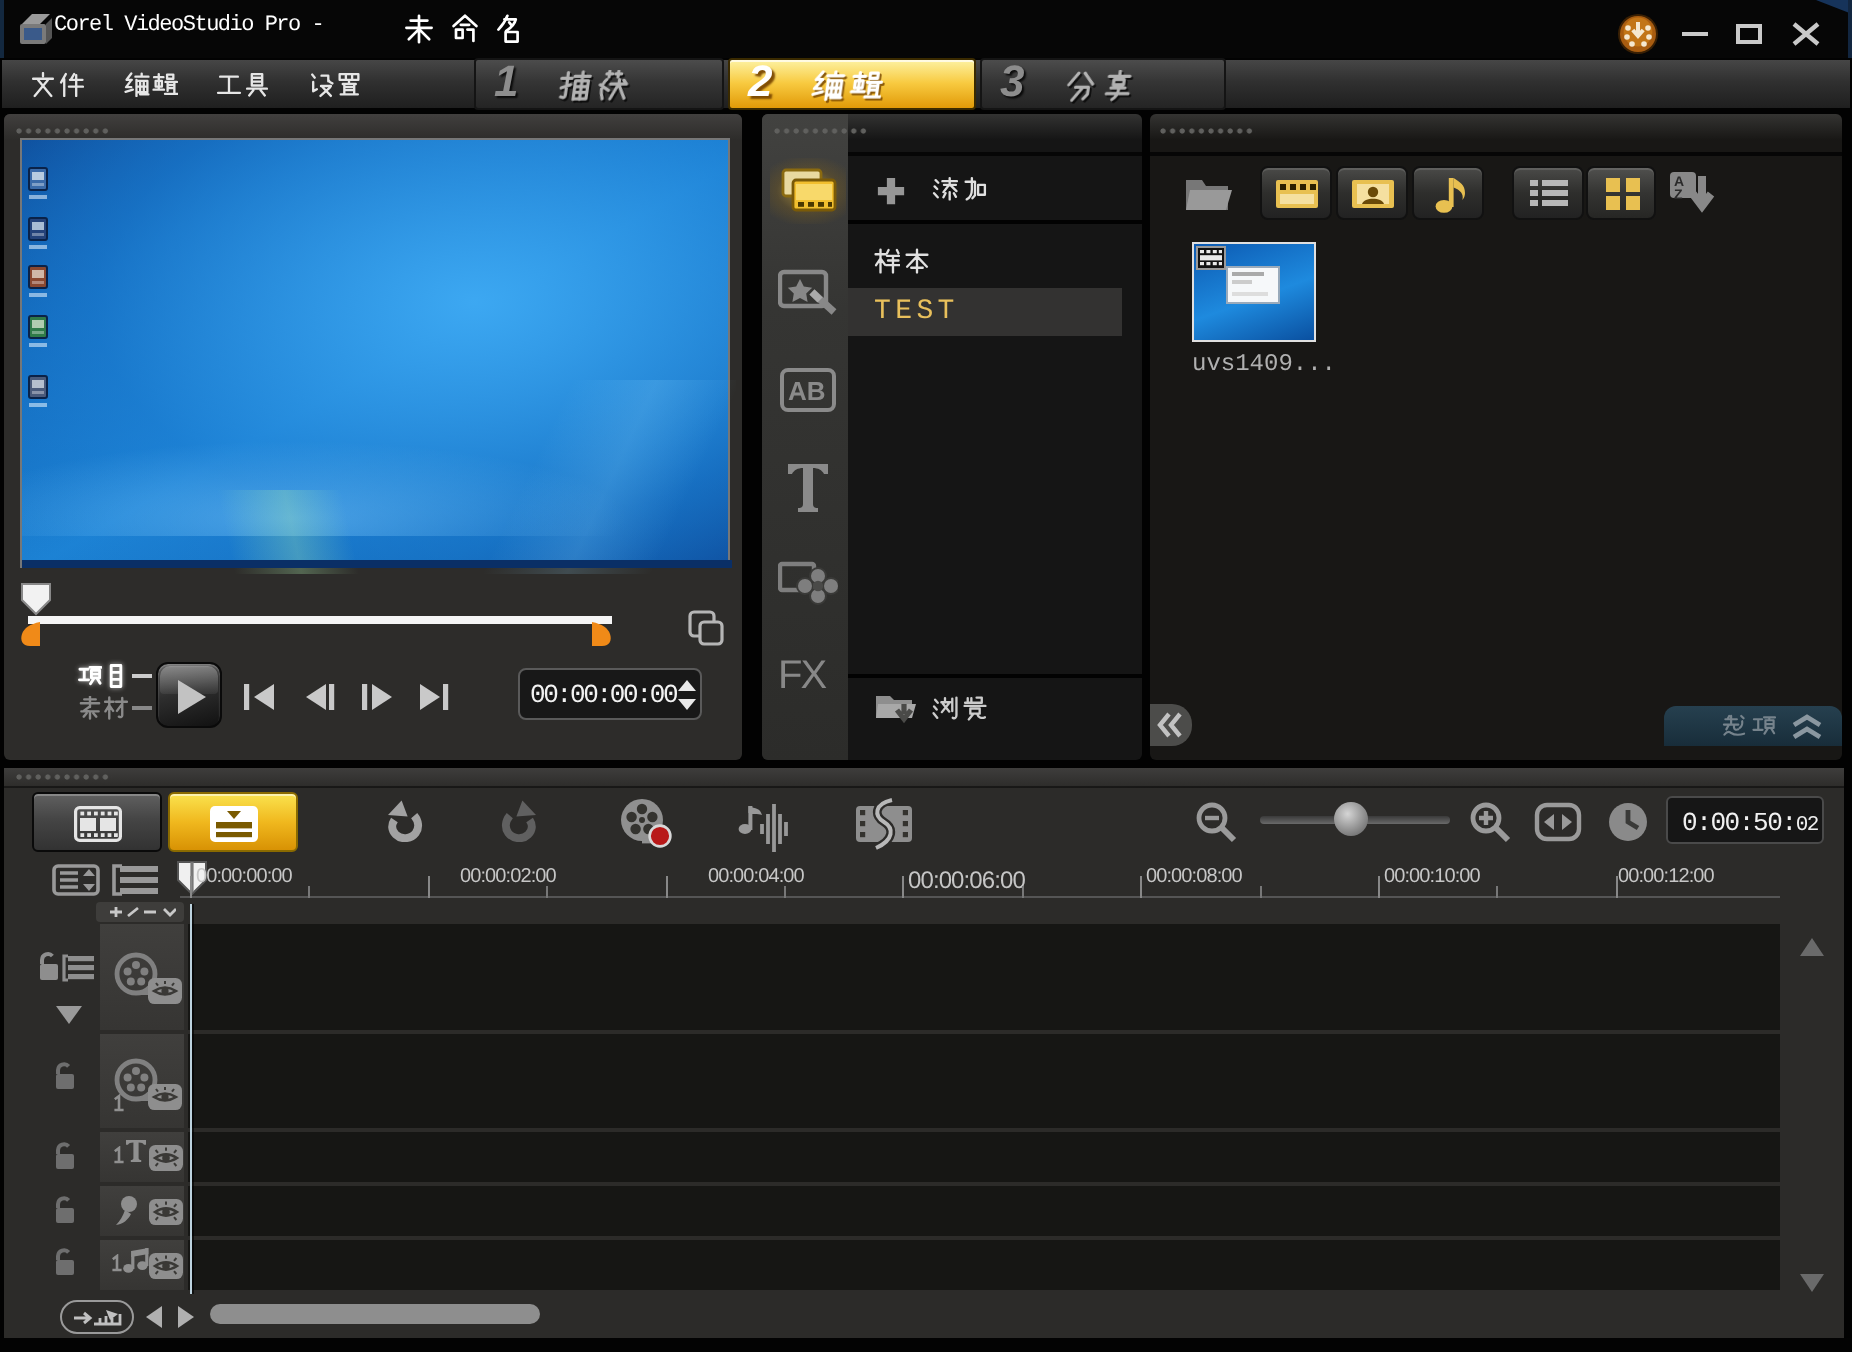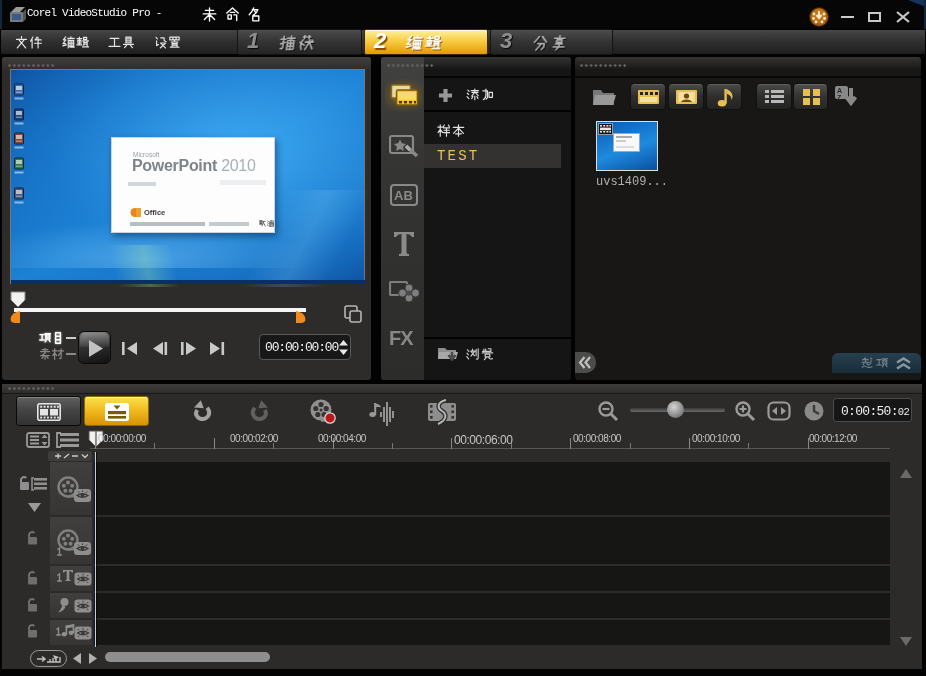--- a/index.html
+++ b/index.html
@@ -217,39 +217,20 @@
 <rect x="3" y="3" width="6" height="4" fill="#b0ccb0"></rect>
 <rect x="3" y="8.5" width="6" height="1.5" fill="rgba(255,255,255,.35)"></rect>
 <rect x="1.5" y="14.5" width="9" height="2" fill="rgba(235,245,255,.55)"></rect>
 </svg>
 <svg class="abs" style="left:13px;top:187px" width="12" height="18" viewBox="0 0 12 18">
 <rect x="1.5" y="1" width="9" height="11" rx="1" fill="#4a5a7a" stroke="#0a2248" stroke-width="1"></rect>
 <rect x="3" y="3" width="6" height="4" fill="#b5bfce"></rect>
 <rect x="3" y="8.5" width="6" height="1.5" fill="rgba(255,255,255,.35)"></rect>
 <rect x="1.5" y="14.5" width="9" height="2" fill="rgba(235,245,255,.55)"></rect>
 </svg>
-<div class="abs" style="left:111px;top:137px;width:164px;height:96px;background:#fdfdfd;border:1px solid #c8d4e2;box-shadow:2px 3px 7px rgba(0,0,20,.4)">
-<div class="abs" style="left:21px;top:13px;font-size:6.5px;color:#9aa2aa">Microsoft</div>
-<div class="abs" style="left:20px;top:19px;font-size:16px;color:#7e848a;font-weight:bold;letter-spacing:-.3px">PowerPoint<span style="font-weight:normal;color:#a8b0b8"> 2010</span></div>
-<div class="abs" style="left:16px;top:44px;width:28px;height:4px;background:#d2d7dc"></div>
-<div class="abs" style="left:108px;top:42px;width:46px;height:5px;background:#eceef0"></div>
-<svg class="abs" style="left:18px;top:69px" width="12" height="11" viewBox="0 0 12 11">
-        <circle cx="5" cy="5.5" r="4.5" fill="#e8871e"></circle>
-        <rect x="6" y="1" width="6" height="9" fill="#fff"></rect>
-        <rect x="6" y="1" width="5" height="9" fill="#f0a030"></rect>
-      </svg>
-<div class="abs" style="left:32px;top:70px;font-size:7.5px;font-weight:bold;color:#3a3a3a">Office</div>
-<div class="abs" style="left:18px;top:84px;width:75px;height:3.5px;background:#b8bec5"></div>
-<div class="abs" style="left:97px;top:84px;width:40px;height:3.5px;background:#c5cacf"></div>
-<div class="abs" style="left:147px;top:82px"><svg class="g" width="7" height="7" viewBox="0 0 100 100" style="color:#555;margin-right:1px;">
-          <use href="#g-qu" style="stroke-width:12"></use>
-        </svg><svg class="g" width="7" height="7" viewBox="0 0 100 100" style="color:#555;">
-          <use href="#g-xiao" style="stroke-width:12"></use>
-        </svg></div>
-</div>
 <svg class="abs" style="left:10px;top:291px" width="16" height="17" viewBox="0 0 16 17">
       <path d="M1 1 H15 V9 L8 16 L1 9 Z" fill="#f2f2f2" stroke="#888"></path>
     </svg>
 <div class="abs" style="left:14px;top:308px;width:292px;height:4px;background:#f5f5f5"></div>
 <svg class="abs" style="left:9px;top:310px" width="13" height="14" viewBox="0 0 13 14">
       <path d="M11 1 V13 H6 C2 13 1 10 2 7 C3 4 6 2 11 1 Z" fill="#f08a18"></path>
     </svg>
 <svg class="abs" style="left:294px;top:310px" width="13" height="14" viewBox="0 0 13 14">
       <path d="M2 1 V13 H7 C11 13 12 10 11 7 C10 4 7 2 2 1 Z" fill="#f08a18"></path>
     </svg>
@@ -330,21 +311,21 @@
 <svg class="abs" style="left:389px;top:279px" width="30" height="26" viewBox="0 0 30 26">
 <rect x="1" y="3" width="17" height="13" rx="1" fill="none" stroke="#7e7e7e" stroke-width="2.2"></rect>
 <g fill="#7e7e7e" stroke="#3a3a38" stroke-width="1">
 <circle cx="20" cy="9" r="4"></circle>
         <circle cx="26.5" cy="14" r="4"></circle>
         <circle cx="20" cy="19" r="4"></circle>
         <circle cx="13.5" cy="14" r="4"></circle>
       </g>
 <circle cx="20" cy="14" r="2.6" fill="#4a4a48"></circle>
 </svg>
-<div class="abs" style="left:389px;top:327px;font-size:20px;font-weight:bold;color:#888;font-family:'Liberation Sans';letter-spacing:-1px">FX</div>
+<div class="abs" style="left:389px;top:327px;font-size:20px;font-weight:normal;color:#888;font-family:'Liberation Sans';letter-spacing:-1px">FX</div>
 <div class="abs" style="left:424px;top:76px;width:147px;height:2px;background:#060606"></div>
 <svg class="abs" style="left:438px;top:88px" width="15" height="15" viewBox="0 0 16 16">
       <path d="M8 1 V15 M1 8 H15" stroke="#969696" stroke-width="4.4"></path>
     </svg>
 <div class="abs" style="left:466px;top:88px"><svg class="g" width="13" height="13" viewBox="0 0 100 100" style="color:#e0e0e0;margin-right:2px;">
         <use href="#g-tian" style="stroke-width:9"></use>
       </svg><svg class="g" width="13" height="13" viewBox="0 0 100 100" style="color:#e0e0e0;">
         <use href="#g-jia" style="stroke-width:9"></use>
       </svg></div>
 <div class="abs" style="left:424px;top:110px;width:147px;height:2px;background:#020202"></div>
@@ -584,21 +565,21 @@
       </g>
 </svg>
 <div class="abs" style="left:90px;top:430px;width:800px;height:19px;border-bottom:1px solid #555;z-index:5">
       <div class="abs" style="left:5px;top:8px;width:1px;height:11px;background:#888"></div>
       <div class="abs" style="left:8px;top:3px;font-size:10px;letter-spacing:-.45px;color:#c6c6c6">00:00:00:00</div>
       <div class="abs" style="left:64px;top:13px;width:1px;height:6px;background:#777"></div>
       <div class="abs" style="left:124px;top:8px;width:1px;height:11px;background:#888"></div>
       <div class="abs" style="left:140px;top:3px;font-size:10px;letter-spacing:-.45px;color:#c6c6c6">00:00:02:00</div>
       <div class="abs" style="left:183px;top:13px;width:1px;height:6px;background:#777"></div>
       <div class="abs" style="left:243px;top:8px;width:1px;height:11px;background:#888"></div>
-      <div class="abs" style="left:228px;top:3px;font-size:10px;letter-spacing:-.45px;color:#c6c6c6">00:00:04:00</div>
+      <div class="abs" style="left:264px;top:3px;font-size:10px;letter-spacing:-.45px;color:#c6c6c6">00:00:04:00</div>
       <div class="abs" style="left:302px;top:13px;width:1px;height:6px;background:#777"></div>
       <div class="abs" style="left:361px;top:8px;width:1px;height:11px;background:#888"></div>
       <div class="abs" style="left:364px;top:3px;font-size:12px;letter-spacing:-.45px;color:#c6c6c6">00:00:06:00</div>
       <div class="abs" style="left:421px;top:13px;width:1px;height:6px;background:#777"></div>
       <div class="abs" style="left:480px;top:8px;width:1px;height:11px;background:#888"></div>
       <div class="abs" style="left:483px;top:3px;font-size:10px;letter-spacing:-.45px;color:#c6c6c6">00:00:08:00</div>
       <div class="abs" style="left:540px;top:13px;width:1px;height:6px;background:#777"></div>
       <div class="abs" style="left:599px;top:8px;width:1px;height:11px;background:#888"></div>
       <div class="abs" style="left:602px;top:3px;font-size:10px;letter-spacing:-.45px;color:#c6c6c6">00:00:10:00</div>
       <div class="abs" style="left:658px;top:13px;width:1px;height:6px;background:#777"></div>

